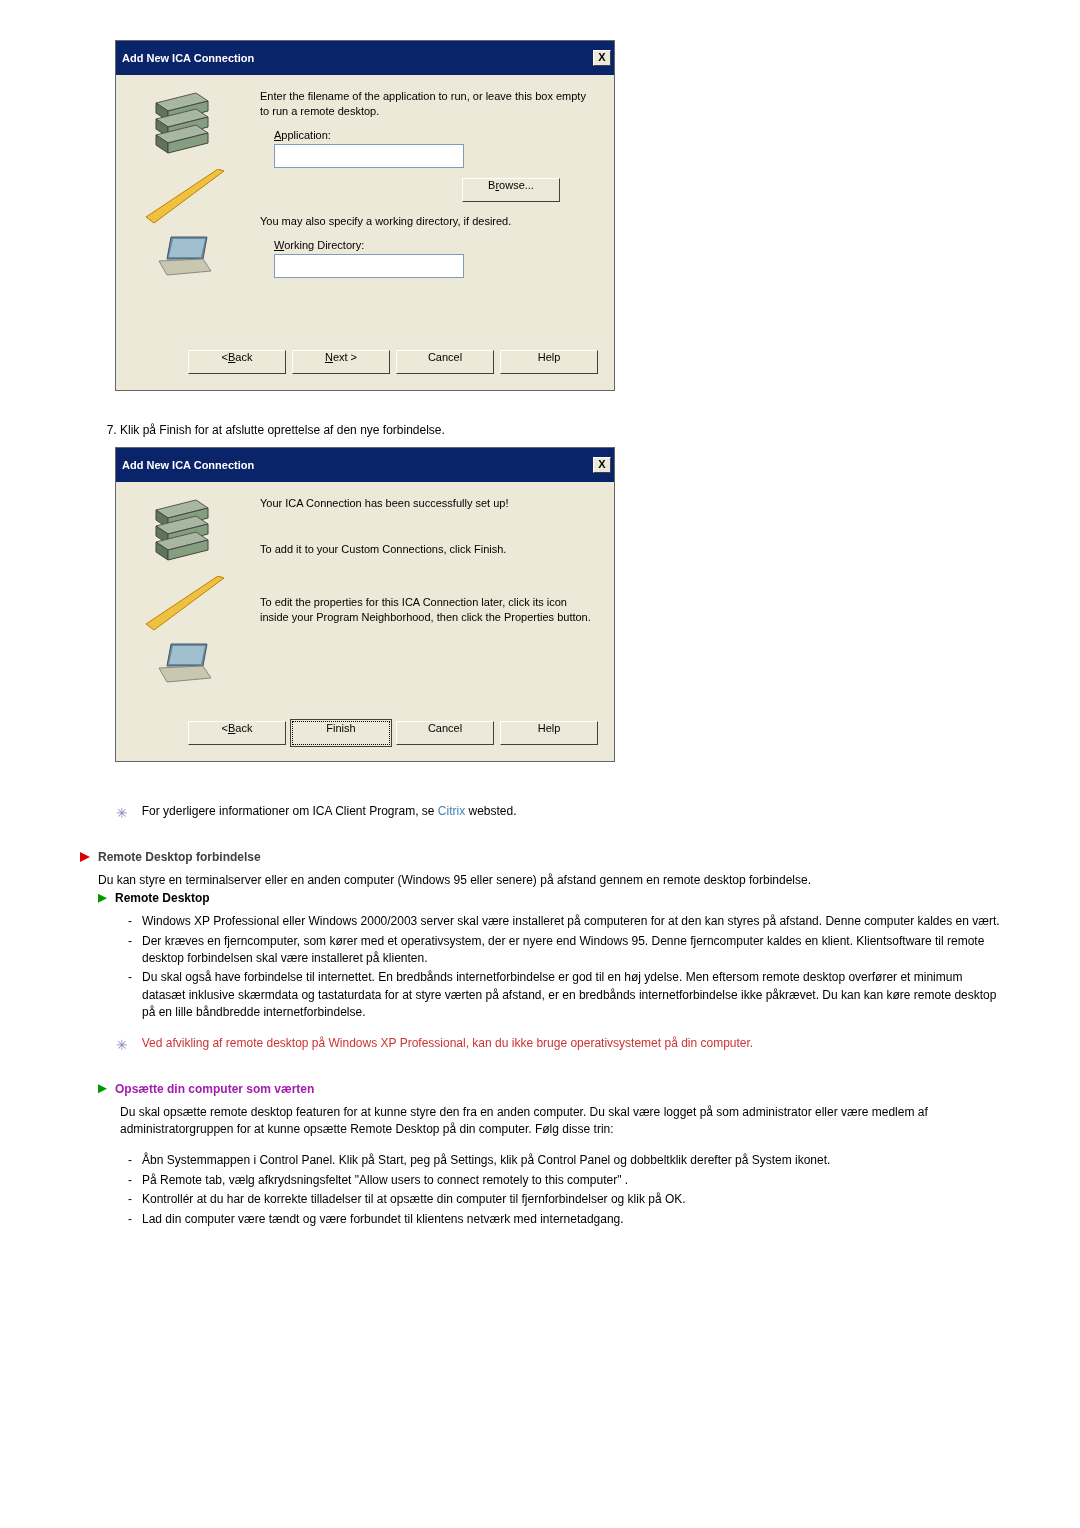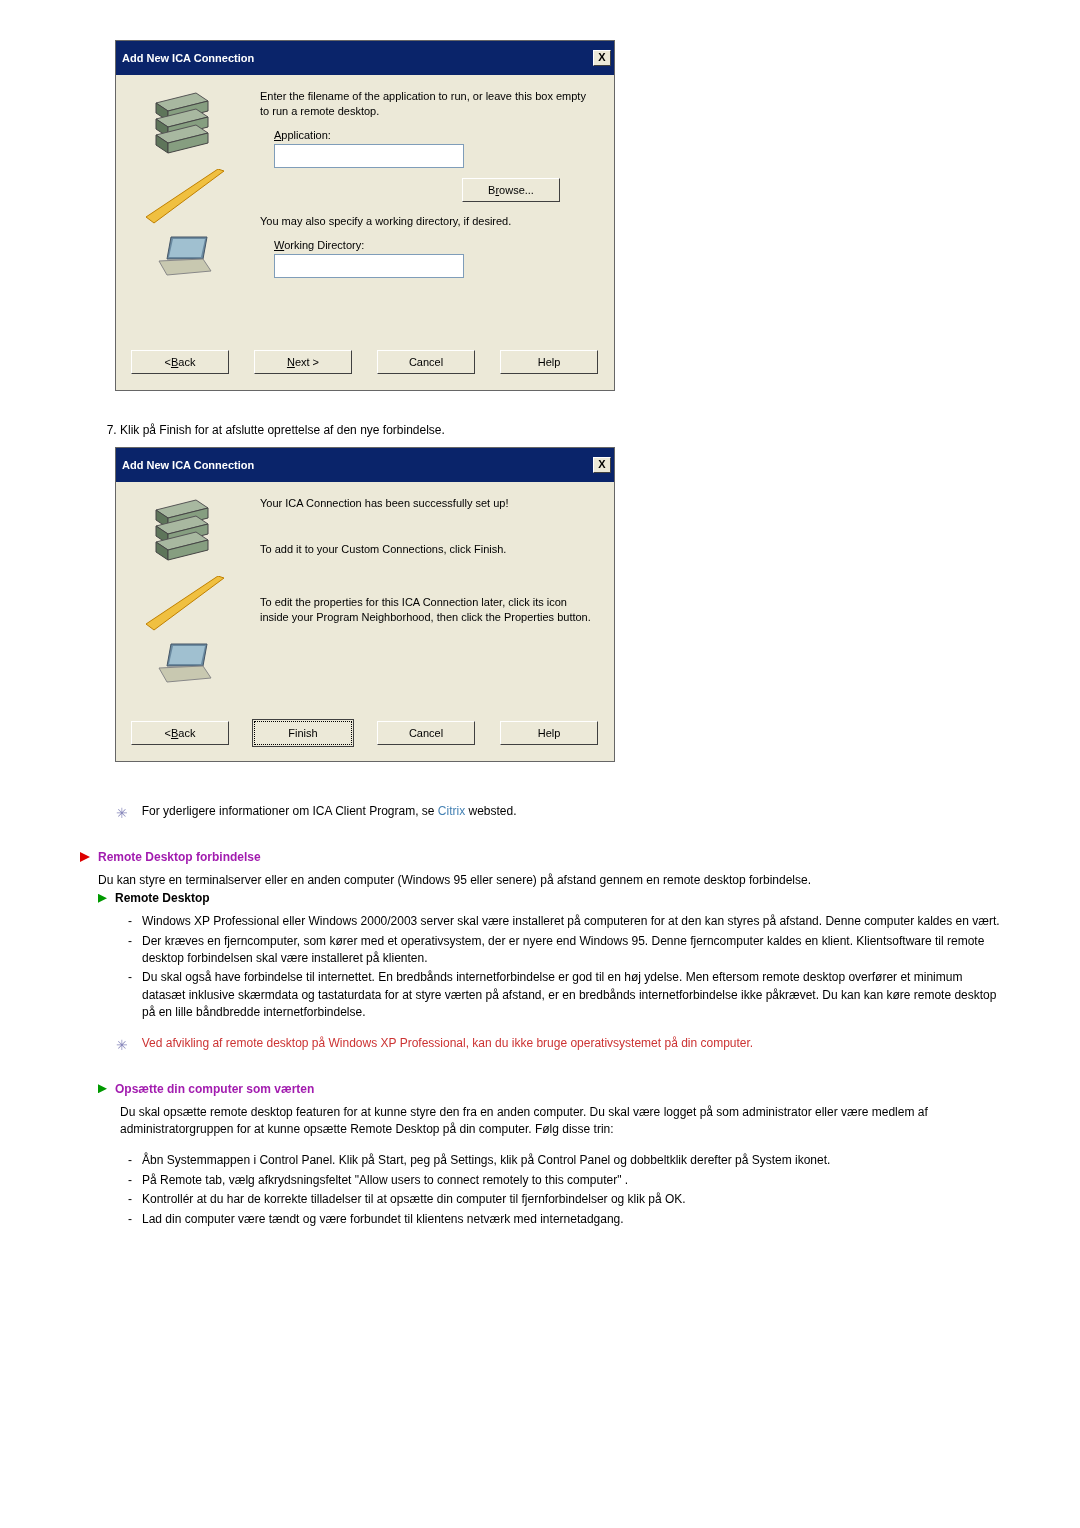--- a/index.html
+++ b/index.html
@@ -75,30 +75,29 @@
   .underline-first::first-letter { text-decoration: underline; }
   .input {
     width: 180px; height: 20px;
     border: 1px solid #7f9db9; background: #fff;
     margin: 0 0 10px 14px;
     padding: 1px 4px;
     font-size: 11px;
   }
   .wizard .btn {
     display: inline-flex;
-    align-items: center; justify-content: center;
+    justify-content: center;
     height: 22px;
     min-width: 72px;
     padding: 0 12px;
     border: 1px solid #404040;
     border-left-color: #fff;
     border-top-color: #fff;
     background: #ece9d8;
     font-size: 11px;
-    margin-left: 19px;
   }
   .browse-row { text-align: right; padding-right: 38px; margin-bottom: 12px; }
   .wizard .buttons {
     display: flex; justify-content: flex-end; gap: 6px;
     padding: 8px 16px 16px 0;
   }
   .btn.default {
     border: 1px dotted #000;
     outline: 1px solid #404040;
     outline-offset: 1px;
@@ -120,21 +119,21 @@
     display: flex; gap: 8px; align-items: center;
     margin: 30px 0 8px 0;
   }
   .arrow-head.small { margin-left: 18px; }
   .arrow-icon {
     width: 10px; height: 10px;
     background: #d00;
     clip-path: polygon(0 0, 100% 50%, 0 100%);
   }
   .arrow-icon.green { background: #090; width: 9px; height: 9px; }
-  .arrow-head .title { font-weight: bold; color: #a21caf; }
+  .arrow-head .title { font-weight: bold; color: #404040; }
 
   p.body { margin: 6px 0 2px 18px; line-height: 1.45; }
   ul.dash { margin: 6px 0 6px 48px; padding: 0; }
   ul.dash li { list-style: none; position: relative; padding-left: 14px; line-height: 1.45; margin-bottom: 2px; }
   ul.dash li::before { content: "-"; position: absolute; left: 0; }
 
   .warn {
     display: flex; gap: 14px; align-items: flex-start;
     margin: 14px 0 6px 36px;
     color: #c33;

